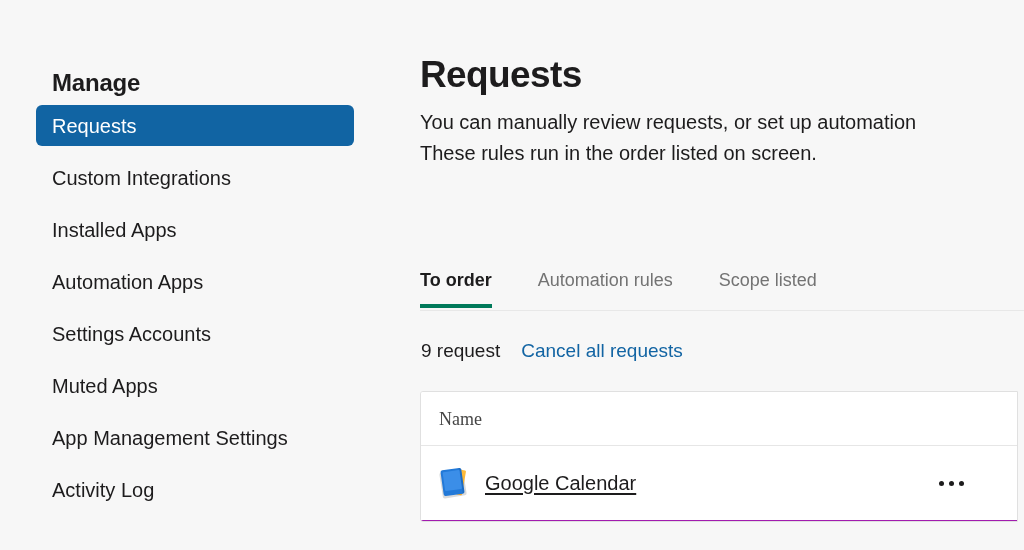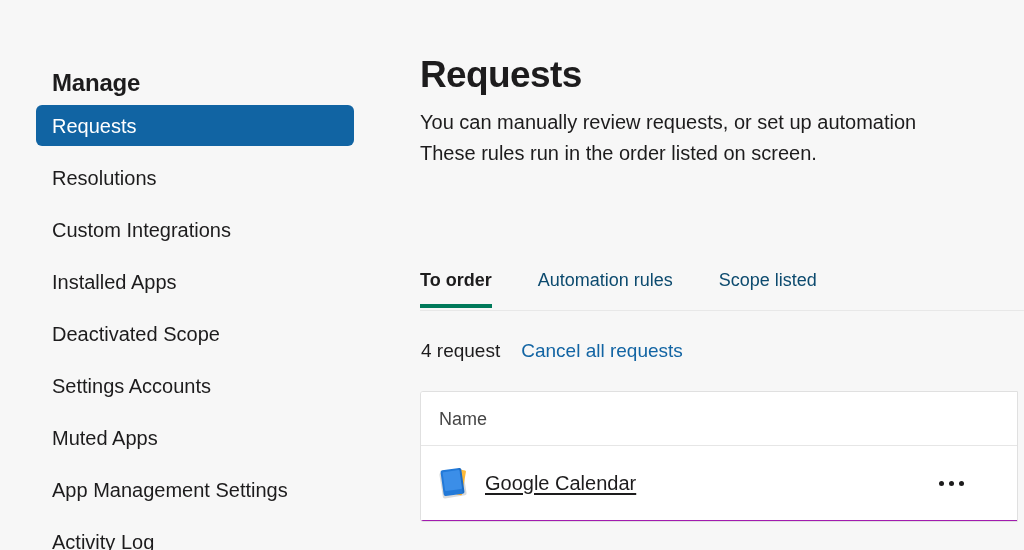--- a/index.html
+++ b/index.html
@@ -117,21 +117,21 @@
     top: 268px;
     width: 604px;
     height: 46px;
     display: flex;
     align-items: flex-start;
   }
 
   .tab {
     font-size: 18px;
     line-height: 24px;
-    color: #0c4a6e;
+    color: #737373;
     cursor: pointer;
     padding: 0 0 16px 0;
     margin-right: 46px;
     position: relative;
     white-space: nowrap;
   }
 
   .tab.active {
     color: #1d1c1d;
     font-weight: bold;
@@ -195,20 +195,21 @@
     border-bottom-left-radius: 3px;
     overflow: hidden;
   }
 
   .thead {
     height: 54px;
     display: flex;
     align-items: center;
     border-bottom: 1px solid #e6e6e6;
     background: #ffffff;
+    font-family: Liberation Serif, serif;
   }
 
   .th-name {
     padding-left: 18px;
     font-size: 18px;
     color: #454545;
     line-height: 24px;
   }
 
   .trow {
@@ -321,30 +322,27 @@
 <div id="app">
 
   <nav id="sidebar">
     <div class="sidebar-heading">Manage</div>
 
     <ul class="nav-list">
       <li class="nav-item selected">
         <span>Requests</span>
       </li>
       <li class="nav-item">
-        <span>Resolutions</span>
-      </li>
-      <li class="nav-item">
         <span>Custom Integrations</span>
       </li>
       <li class="nav-item">
         <span>Installed Apps</span>
       </li>
       <li class="nav-item">
-        <span>Deactivated Scope</span>
+        <span>Automation Apps</span>
       </li>
       <li class="nav-item">
         <span>Settings Accounts</span>
       </li>
       <li class="nav-item">
         <span>Muted Apps</span>
       </li>
       <li class="nav-item">
         <span>App Management Settings</span>
       </li>
@@ -369,21 +367,21 @@
     <div class="tab">
       <span>Automation rules</span>
     </div>
     <div class="tab">
       <span>Scope listed</span>
     </div>
   </div>
   <div class="tabs-rule"></div>
 
   <div class="meta-row">
-    <span class="meta-count">4 request</span>
+    <span class="meta-count">9 request</span>
     <a class="meta-link">Cancel all requests</a>
   </div>
 
   <div class="table-card">
     <div class="thead">
       <div class="th-name">Name</div>
     </div>
 
     <div class="trow">
       <div class="cell-name">

